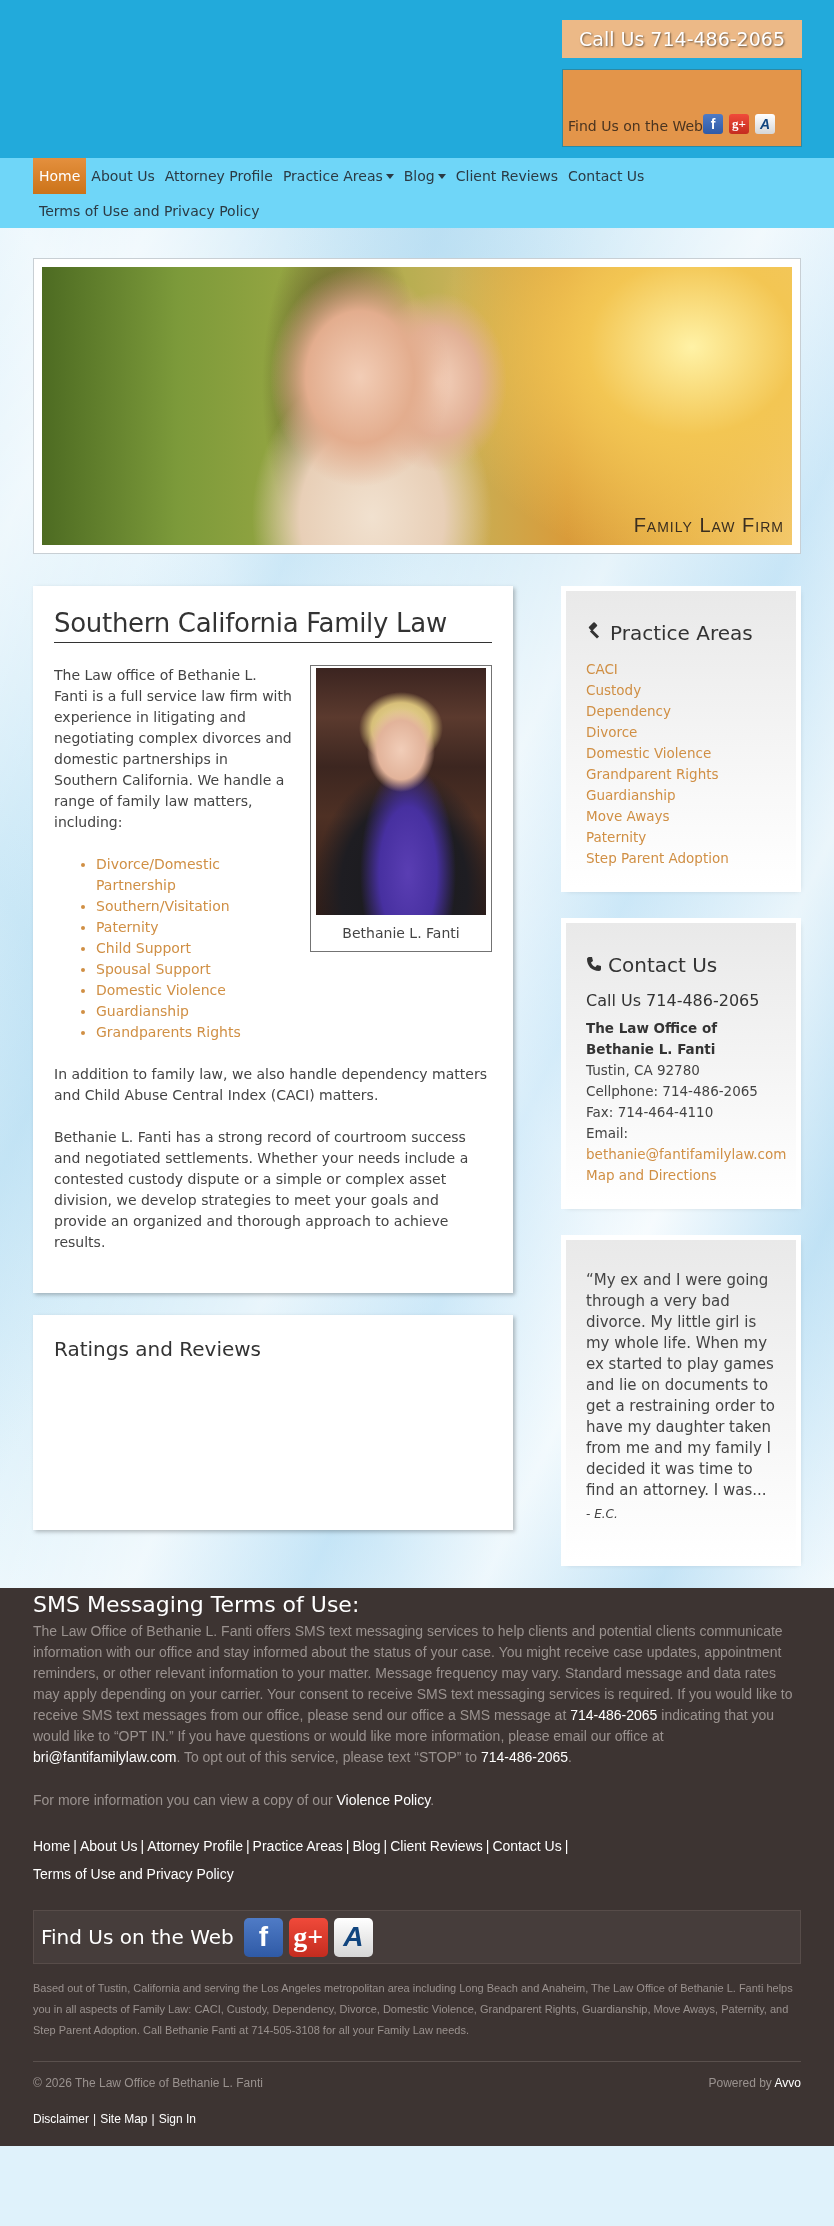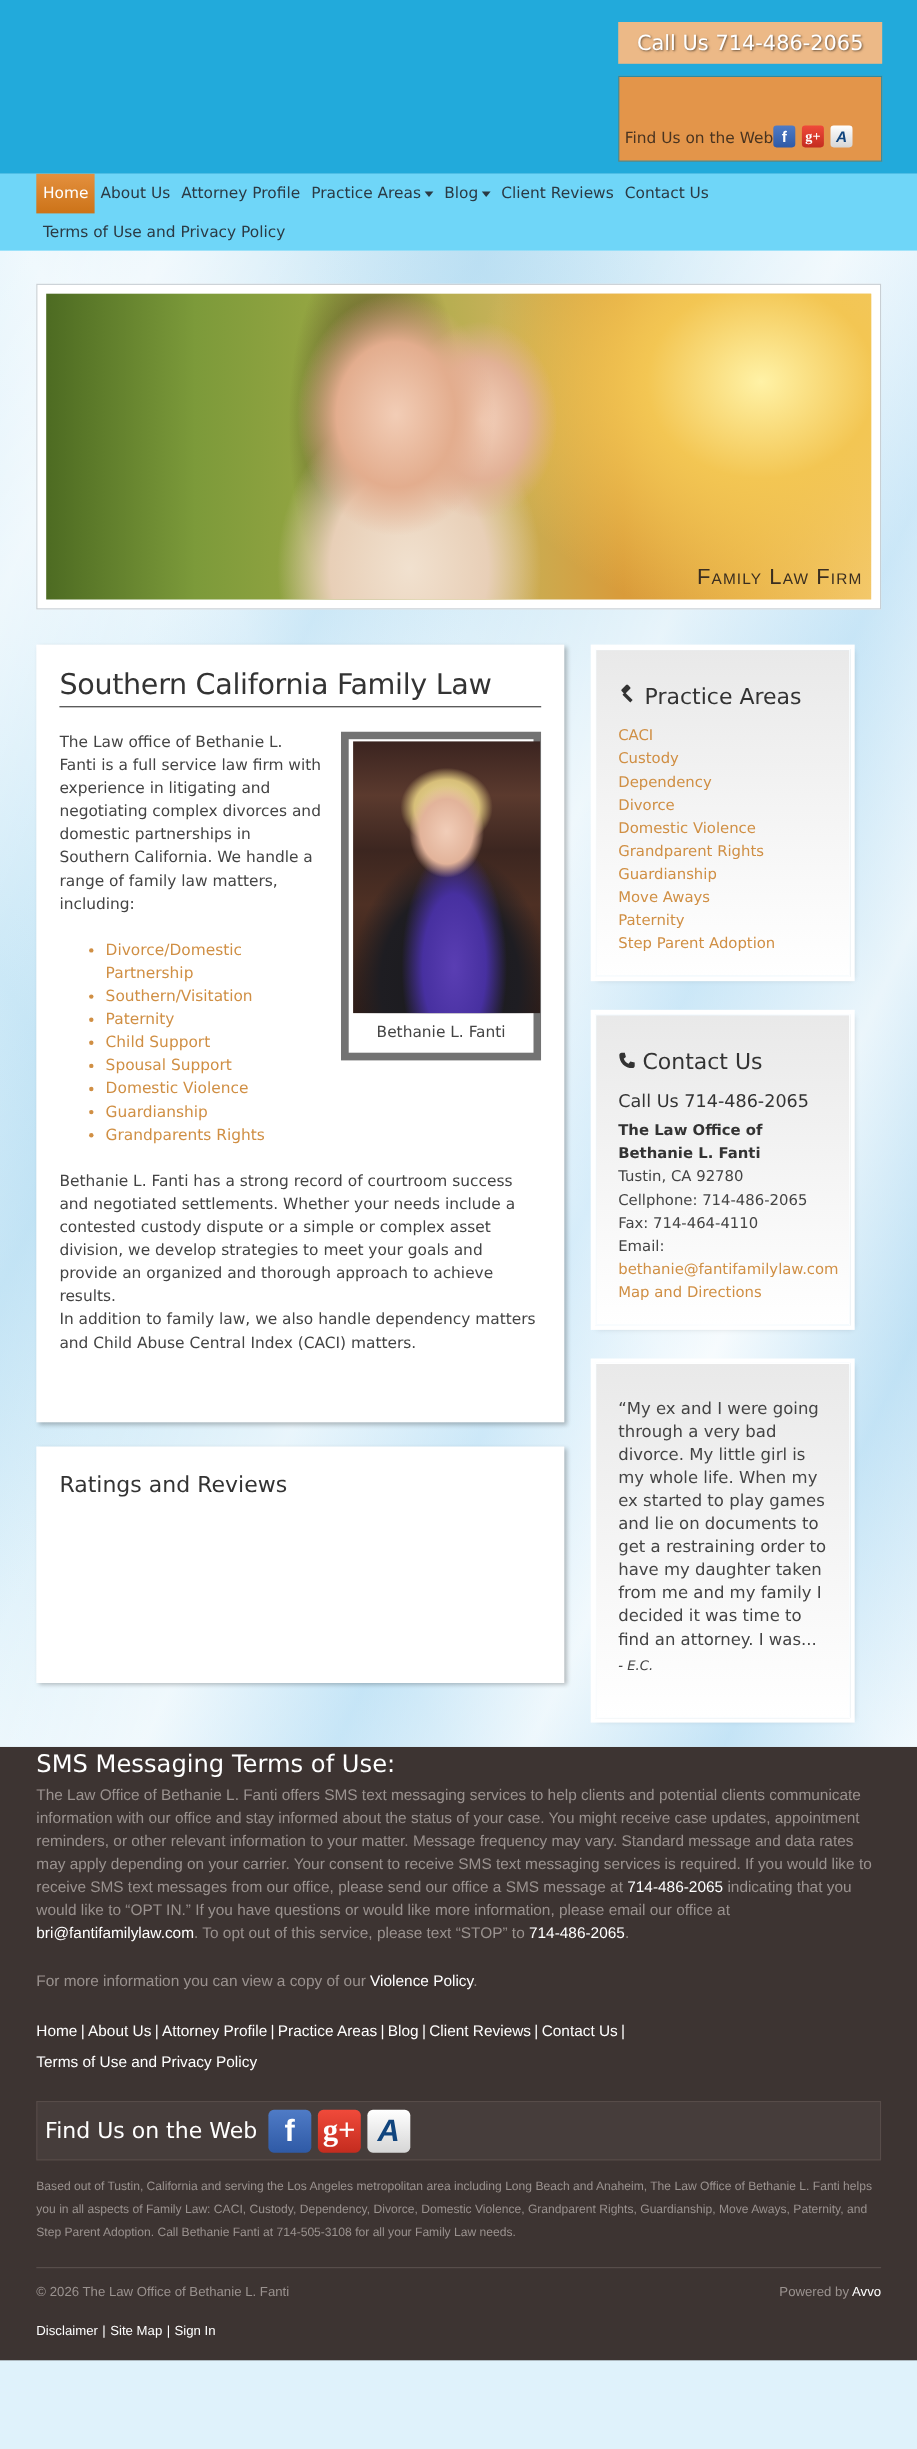--- a/index.html
+++ b/index.html
@@ -116,40 +116,40 @@
       radial-gradient(ellipse 260px 220px at 650px 80px, #fff2a6 0%, #f3c653 40%, rgba(240,180,60,0) 100%),
       linear-gradient(90deg, #4d6b22 0%, #7c9a3a 18%, #98a743 35%, #c6b158 55%, #d99b3a 70%, #e8b24a 85%, #f3c86c 100%);
   }
   .hero-img .tag {
     position: absolute; right: 8px; bottom: 8px;
     font-family: Liberation Sans, sans-serif; font-size: 20px; color: #3a2e20;
     letter-spacing: 1px; font-variant: small-caps;
   }
 
   
-  .main { display: flex; margin: 32px 33px 0 33px; gap: 24px; }
+  .main { display: flex; margin: 32px 33px 0 33px; gap: 48px; }
   .left-col { width: 480px; }
   .right-col { width: 240px; }
 
   .card {
     background: #fff;
     box-shadow: 2px 2px 4px rgba(0,0,0,0.25);
   }
   .content-card { padding: 22px 21px 40px 21px; }
   .content-card h1 {
     font-size: 26px; font-weight: normal; color: #333;
     margin: 0 0 22px 0; padding-bottom: 4px;
     border-bottom: 1px solid #333;
     letter-spacing: -0.3px;
   }
   .content-card p { font-size: 14px; line-height: 21px; margin: 0 0 21px 0; color: #444; }
   .intro-wrap { overflow: hidden; }
   .figure {
     float: right; width: 182px; margin: 0 0 16px 16px;
-    border: 7px solid #737373; padding: 2px 4px 10px 4px; text-align: center;
+    border: 1px solid #737373; padding: 2px 4px 10px 4px; text-align: center;
   }
   .photo {
     width: 170px; height: 247px; margin: 0 auto;
     background:
       radial-gradient(ellipse 34px 42px at 85px 82px, #f1cdb8 0%, #e2b39a 70%, rgba(226,179,154,0) 100%),
       radial-gradient(ellipse 42px 36px at 85px 60px, #f2e2a4 0%, #d7bf79 70%, rgba(215,191,121,0) 100%),
       radial-gradient(ellipse 48px 110px at 92px 205px, #5a3eb3 0%, #4730a0 60%, rgba(71,48,160,0) 100%),
       radial-gradient(ellipse 90px 120px at 88px 220px, #1a1a1d 0%, #1e1d22 70%, rgba(30,29,34,0) 100%),
       linear-gradient(180deg, #3b2420 0%, #5b3a2e 20%, #3c2620 40%, #4e3024 60%, #2f1d18 100%);
   }
@@ -264,22 +264,22 @@
             <li><a style="color:#d08f44">Divorce/Domestic Partnership</a></li>
             <li><a style="color:#d08f44">Southern/Visitation</a></li>
             <li><a style="color:#d08f44">Paternity</a></li>
             <li><a style="color:#d08f44">Child Support</a></li>
             <li><a style="color:#d08f44">Spousal Support</a></li>
             <li><a style="color:#d08f44">Domestic Violence</a></li>
             <li><a style="color:#d08f44">Guardianship</a></li>
             <li><a style="color:#d08f44">Grandparents Rights</a></li>
           </ul>
         </div>
+        <p>In addition to family law, we also handle dependency matters and Child Abuse Central Index (CACI) matters.</p>
         <p style="margin-bottom:0">Bethanie L. Fanti has a strong record of courtroom success and negotiated settlements. Whether your needs include a contested custody dispute or a simple or complex asset division, we develop strategies to meet your goals and provide an organized and thorough approach to achieve results.</p>
-        <p>In addition to family law, we also handle dependency matters and Child Abuse Central Index (CACI) matters.</p>
       </div>
 
       <div class="card reviews-card">
         <h2>Ratings and Reviews</h2>
       </div>
     </div>
 
     <div class="right-col">
       <div class="side-card">
         <h3>

